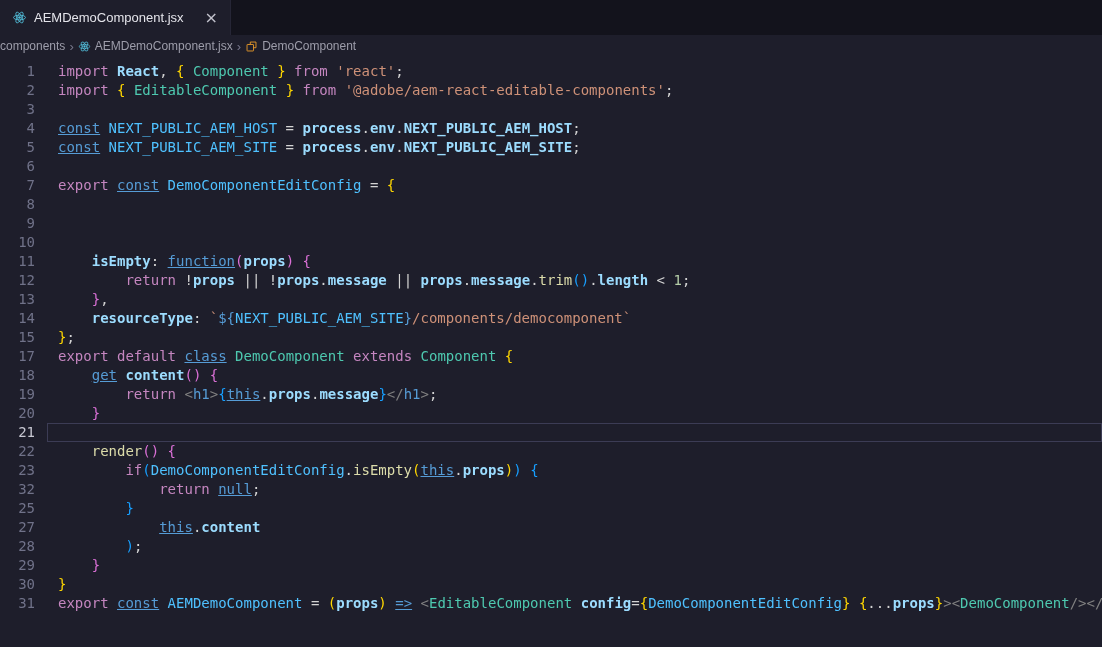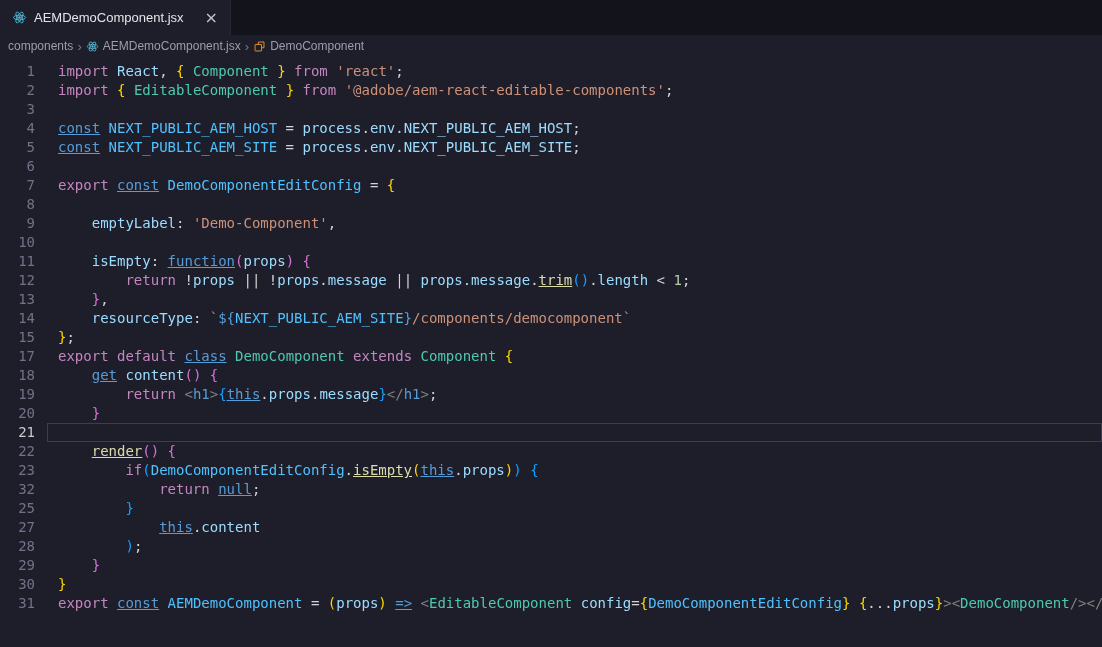--- a/index.html
+++ b/index.html
@@ -20,21 +20,21 @@
     border-right:1px solid #262636;
     cursor:pointer;
   }
   .tab-icon{ display:inline-flex; color:var(--icon-react,#53c1de); }
   .tab-close{
     margin-left:14px; color:#c2c2cc; font-size:16px; line-height:1;
     font-family:"DejaVu Sans", sans-serif; cursor:pointer;
   }
   
   .breadcrumb{
-    height:22px; display:flex; align-items:center; padding-left:8px;
+    height:22px; display:flex; align-items:center; 
     color:var(--breadcrumb-fg,#9d9daa);
     font:12px "Liberation Sans", sans-serif;
   }
   .bc-item{ display:inline-flex; align-items:center; gap:4px; cursor:pointer; }
   .bc-sep{ color:#76768a; font-size:13px; padding:0 4px; }
   .bc-icon{ display:inline-flex; }
   .bc-icon.react{ color:var(--icon-react,#53c1de); }
   .bc-icon.cls{ color:var(--icon-class,#ee9d28); }
   
   .editor{
@@ -49,22 +49,22 @@
   }
   .line.active .ln{ color:var(--gutter-active-fg,#c8c8d2); }
   .line.active::after{
     content:""; position:absolute; left:47px; right:0; top:0; bottom:0;
     border:1px solid var(--line-border,#3c3c55); pointer-events:none;
   }
   .code{ white-space:pre; padding-left:23px; color:var(--tk-pln,#d4d4d4); }
   .tk-ctl{ color:var(--tk-ctl,#C586C0); }
   .tk-kw { color:var(--tk-kw,#569CD6);text-decoration:underline; }
   .tk-typ{ color:var(--tk-typ,#4EC9B0); }
-  .tk-fn { color:var(--tk-fn,#DCDCAA);text-decoration:underline; }
-  .tk-var{ color:var(--tk-var,#9CDCFE); }
+  .tk-fn { color:var(--tk-fn,#DCDCAA); }
+  .tk-var{ color:var(--tk-var,#9CDCFE);font-weight:bold; }
   .tk-cst{ color:var(--tk-cst,#4FC1FF); }
   .tk-str{ color:var(--tk-str,#CE9178); }
   .tk-num{ color:var(--tk-num,#B5CEA8); }
   .tk-pln{ color:var(--tk-pln,#D4D4D4); }
   .tk-b1 { color:var(--tk-b1,#FFD700); }
   .tk-b2 { color:var(--tk-b2,#DA70D6); }
   .tk-b3 { color:var(--tk-b3,#179FFF); }
   .tk-ang{ color:var(--tk-ang,#808080); }
   .tk-tag{ color:var(--tk-tag,#569CD6); }
   .tk-tpl{ color:var(--tk-tpl,#569CD6); }
@@ -148,21 +148,20 @@
         <div class="line">
           <span class="ln">7</span>
           <span class="code"><span class="tk-ctl">export</span><span class="tk-pln"> </span><span class="tk-kw">const</span><span class="tk-pln"> </span><span class="tk-cst">DemoComponentEditConfig</span><span class="tk-pln"> = </span><span class="tk-b1">{</span></span>
         </div>
         <div class="line">
           <span class="ln">8</span>
           <span class="code"></span>
         </div>
         <div class="line">
           <span class="ln">9</span>
-          <span class="code"><span class="tk-pln">    </span><span class="tk-var">emptyLabel</span><span class="tk-pln">: </span><span class="tk-str">'Demo-Component'</span><span class="tk-pln">,</span></span>
         </div>
         <div class="line">
           <span class="ln">10</span>
           <span class="code"></span>
         </div>
         <div class="line">
           <span class="ln">11</span>
           <span class="code"><span class="tk-pln">    </span><span class="tk-var">isEmpty</span><span class="tk-pln">: </span><span class="tk-kw">function</span><span class="tk-b2">(</span><span class="tk-var">props</span><span class="tk-b2">)</span><span class="tk-pln"> </span><span class="tk-b2">{</span></span>
         </div>
         <div class="line">

